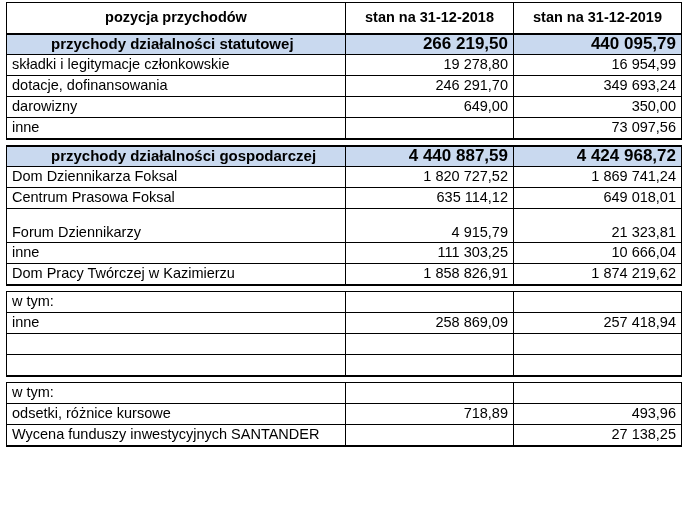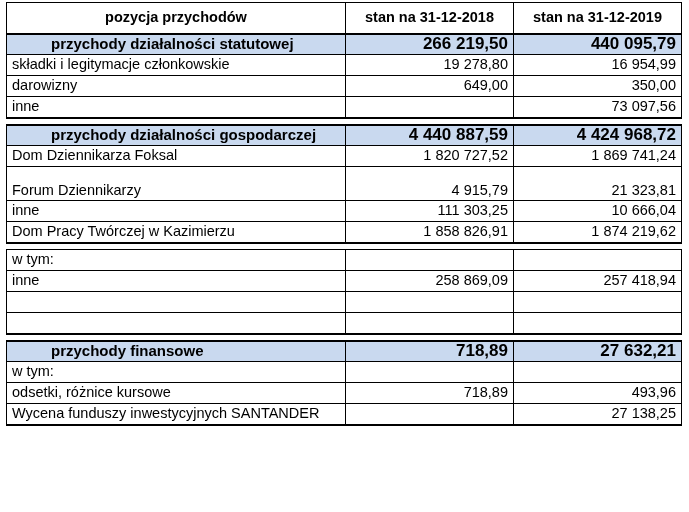--- a/index.html
+++ b/index.html
@@ -105,20 +105,25 @@
           <td class="label">przychody działalności statutowej</td>
           <td class="num">266 219,50</td>
           <td class="num">440  095,79</td>
         </tr>
         <tr>
           <td class="label">składki i legitymacje członkowskie</td>
           <td class="num">19 278,80</td>
           <td class="num">16 954,99</td>
         </tr>
         <tr>
+          <td class="label">dotacje, dofinansowania</td>
+          <td class="num">246 291,70</td>
+          <td class="num">349 693,24</td>
+        </tr>
+        <tr>
           <td class="label">darowizny</td>
           <td class="num">649,00</td>
           <td class="num">350,00</td>
         </tr>
         <tr class="blockend">
           <td class="label">inne</td>
           <td class="num"></td>
           <td class="num">73 097,56</td>
         </tr>
         <tr>
@@ -127,20 +132,25 @@
         <tr class="hl">
           <td class="label">przychody działalności gospodarczej</td>
           <td class="num">4 440 887,59</td>
           <td class="num">4 424 968,72</td>
         </tr>
         <tr>
           <td class="label">Dom Dziennikarza Foksal</td>
           <td class="num">1 820 727,52</td>
           <td class="num">1 869 741,24</td>
         </tr>
+        <tr>
+          <td class="label">Centrum Prasowa Foksal</td>
+          <td class="num">635 114,12</td>
+          <td class="num">649 018,01</td>
+        </tr>
         <tr class="tall">
           <td class="label">Forum Dziennikarzy</td>
           <td class="num">4 915,79</td>
           <td class="num">21 323,81</td>
         </tr>
         <tr>
           <td class="label">inne</td>
           <td class="num">111 303,25</td>
           <td class="num">10 666,04</td>
         </tr>
@@ -168,25 +178,20 @@
           <td class="num"></td>
         </tr>
         <tr class="empty blockend">
           <td class="label"></td>
           <td class="num"></td>
           <td class="num"></td>
         </tr>
         <tr>
           <td colspan="3" class="gap" style="border: none; height: 7px; padding: 0px;"></td>
         </tr>
-        <tr class="hl">
-          <td class="label">przychody finansowe</td>
-          <td class="num">718,89</td>
-          <td class="num">27 632,21</td>
-        </tr>
         <tr>
           <td class="label">w tym:</td>
           <td class="num"></td>
           <td class="num"></td>
         </tr>
         <tr>
           <td class="label">odsetki, różnice kursowe</td>
           <td class="num">718,89</td>
           <td class="num">493,96</td>
         </tr>

